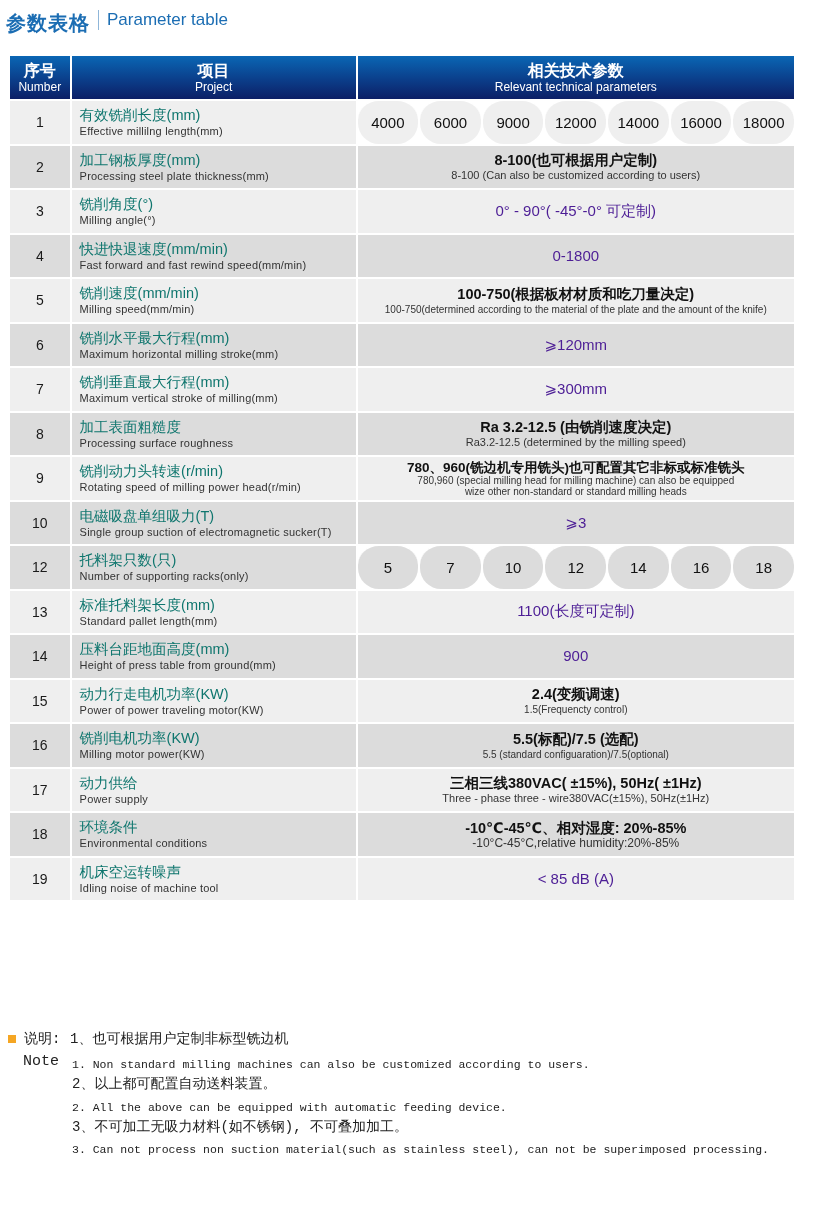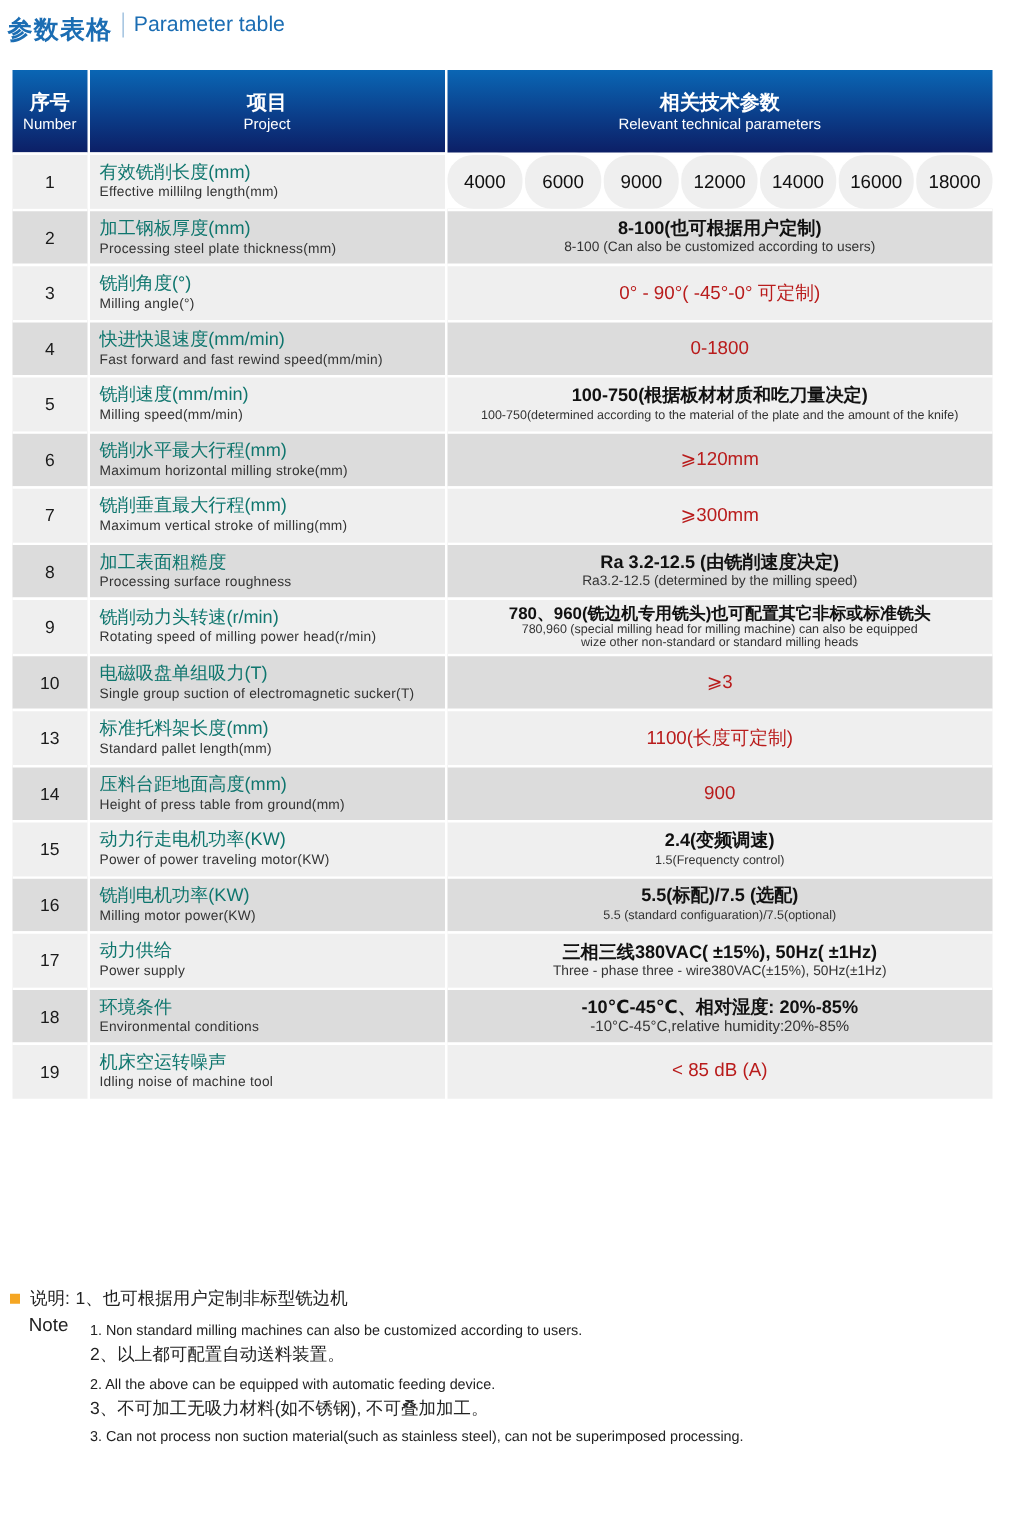--- a/index.html
+++ b/index.html
@@ -6,39 +6,39 @@
     body { width: 815px; height: 1216px; position: relative; overflow: hidden;
            font-family: "Liberation Sans", "DejaVu Sans", sans-serif; color: #1a1a1a; }
     .title-bar { position: absolute; left: 6px; top: 10px; height: 30px; display: flex; align-items: flex-start; }
     .title-cn { font-size: 20px; font-weight: bold; color: #1b6db3; letter-spacing: 1px; }
     .title-sep { width: 1px; height: 20px; background: #8fb6d9; margin: 0 8px 0 8px; }
     .title-en { font-size: 17px; color: #1b6db3; }
 
     table.params { position: absolute; left: 8px; top: 56px; width: 788px;
                    border-collapse: separate; border-spacing: 2px 0; table-layout: fixed; }
     table.params th { background: linear-gradient(to bottom, #0a66b4 0%, #0b3e8a 55%, #0c1f66 100%);
-                      color: #ffffff; height: 66px; padding: 0; font-weight: bold; vertical-align: middle; }
+                      color: #ffffff; height: 43px; padding: 0; font-weight: bold; vertical-align: middle; }
     th .h-cn { display: block; font-size: 16px; line-height: 19px; }
     th .h-en { display: block; font-size: 12px; line-height: 14px; font-weight: normal; }
     table.params td { height: 42.5px; padding: 0; vertical-align: middle; border-top: 2px solid #ffffff; }
     tr.light td { background: #efefef; }
     tr.dark td { background: #dcdcdc; }
     td.num { text-align: center; font-size: 14px; }
     td.proj { padding-left: 8px !important; }
     .p-cn { display: block; font-size: 14.5px; line-height: 18px; color: #0f766e; }
     .p-en { display: block; font-size: 11px; line-height: 14px; color: #333; letter-spacing: 0.2px; }
     td.val { text-align: center; }
     .v-cn { display: block; font-size: 14.5px; line-height: 18px; color: #111; font-weight: bold; }
     .v-en { display: block; font-size: 11px; line-height: 13px; color: #333; }
     .v-en.small { font-size: 10px; }
-    .v-single { font-size: 15px; color: #b91c1c; }
+    .v-single { font-size: 15px; color: #4c1d95; }
     td.sub { text-align: center; font-size: 15px; color: #111; border-radius: 21px; }
 
     .notes { position: absolute; left: 8px; top: 1030px; }
-    .note-line { position: absolute; white-space: nowrap; }
+    .note-line { position: absolute; white-space: nowrap; font-family: Liberation Mono, monospace; }
     .note-bullet { display: inline-block; width: 8px; height: 8px; background: #f5a623; margin-right: 8px; vertical-align: middle; }
     .note-cn { font-size: 14px; color: #222; }
     .note-en { font-size: 11.5px; color: #222; }
     .note-label-en { font-size: 15px; color: #222; }
   </style>
 </head>
 <body>
 
 <div class="title-bar">
   <span class="title-cn">参数表格</span>
@@ -179,20 +179,34 @@
     <tr class="dark">
       <td class="num">10</td>
       <td class="proj">
           <span class="p-cn">电磁吸盘单组吸力(T)</span>
           <span class="p-en">Single group suction of electromagnetic sucker(T)</span>
         </td>
       <td class="val" colspan="7"><span class="v-single">⩾3</span></td>
     </tr>
 
 
+    <tr class="dark">
+      <td class="num">12</td>
+      <td class="proj">
+          <span class="p-cn">托料架只数(只)</span>
+          <span class="p-en">Number of supporting racks(only)</span>
+        </td>
+      <td class="sub">5</td>
+      <td class="sub">7</td>
+      <td class="sub">10</td>
+      <td class="sub">12</td>
+      <td class="sub">14</td>
+      <td class="sub">16</td>
+      <td class="sub">18</td>
+    </tr>
 
     <tr class="light">
       <td class="num">13</td>
       <td class="proj">
           <span class="p-cn">标准托料架长度(mm)</span>
           <span class="p-en">Standard pallet length(mm)</span>
         </td>
       <td class="val" colspan="7"><span class="v-single">1100(长度可定制)</span></td>
     </tr>
 

